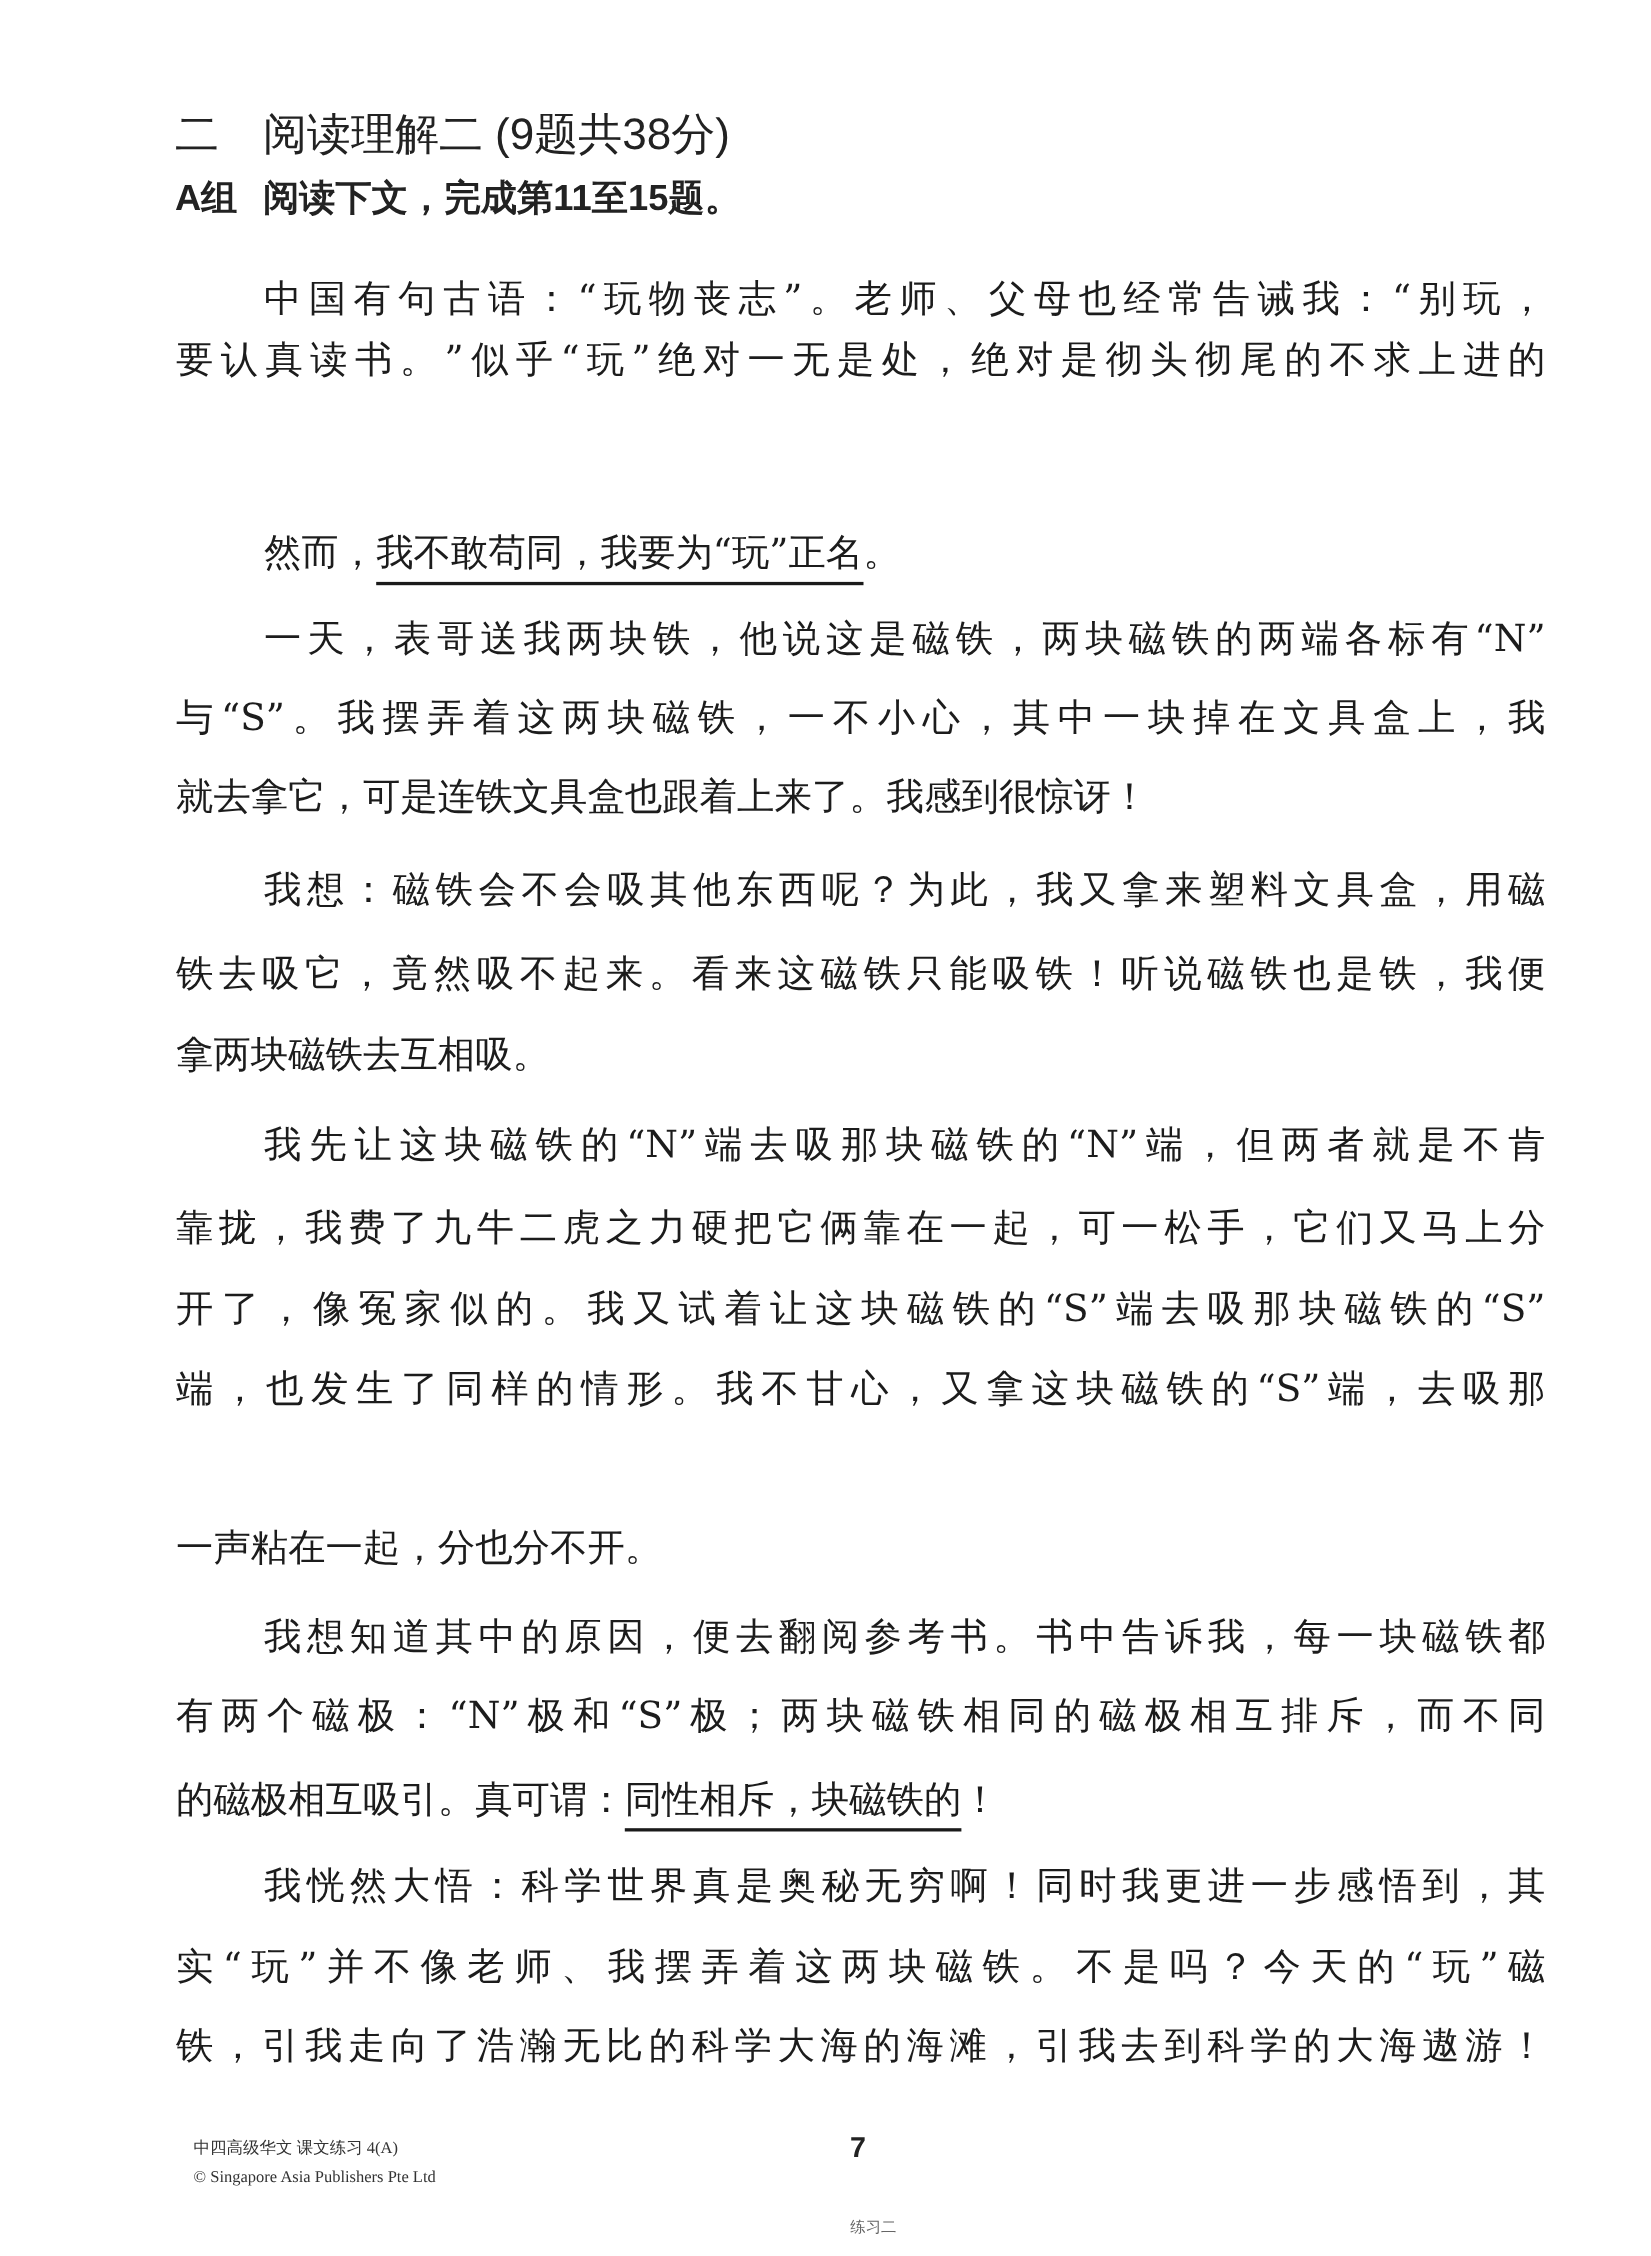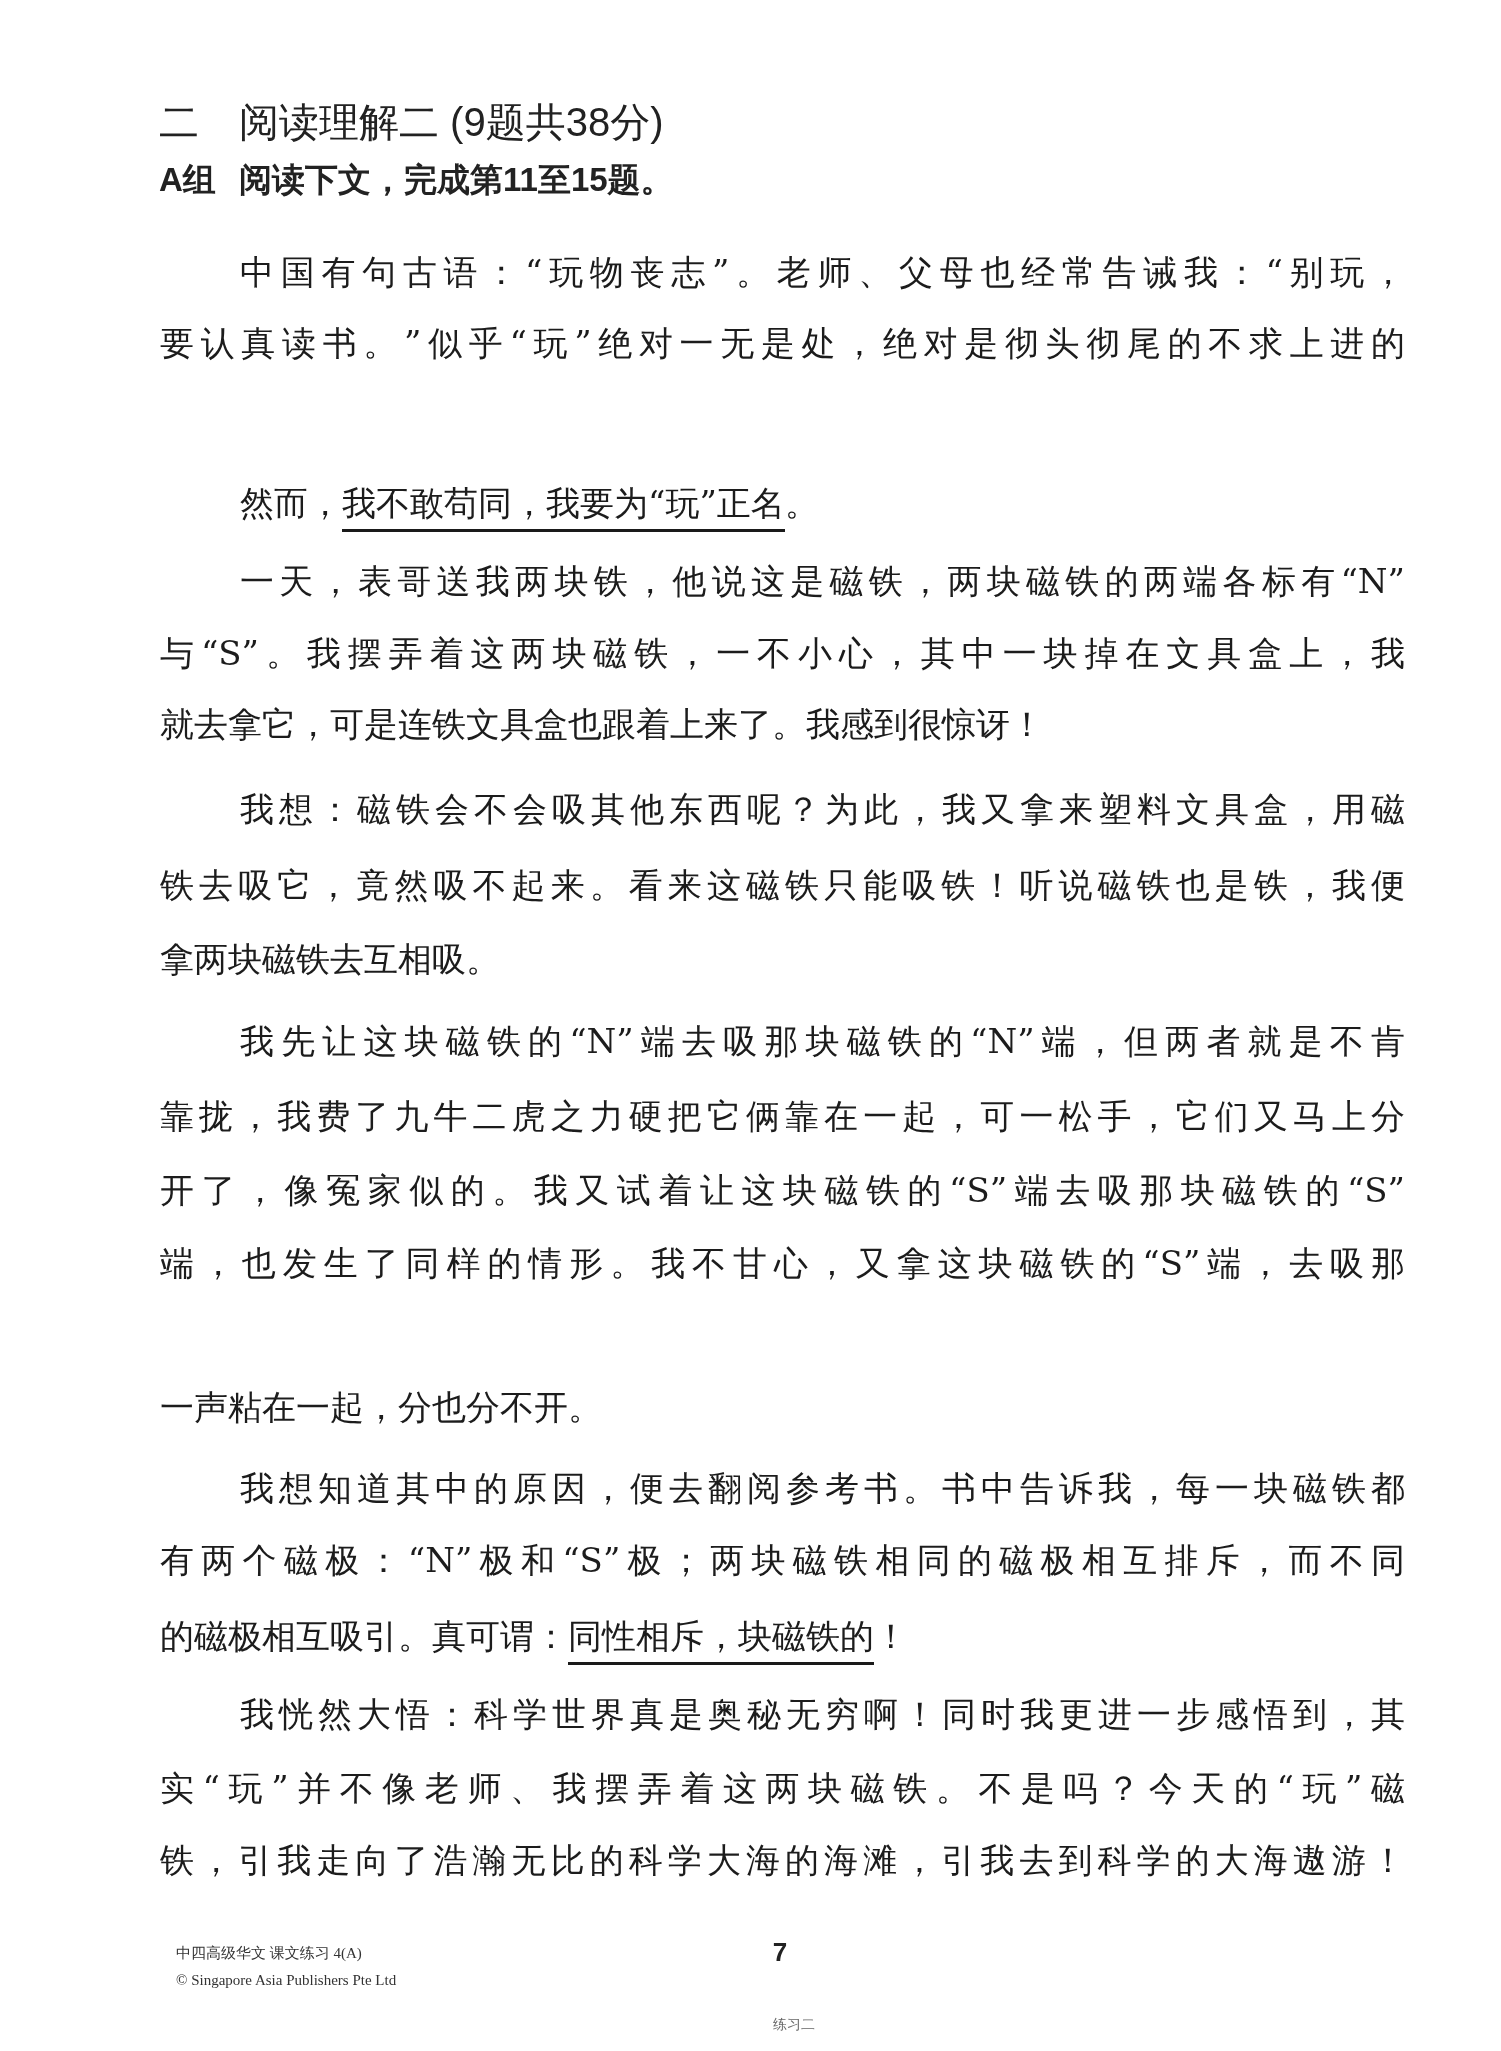--- a/index.html
+++ b/index.html
@@ -24,21 +24,21 @@
 <div class="page">
 
   <div class="heading h-title">
     <span class="num">二</span><span>阅读理解二 (9题共38分)</span>
   </div>
   <div class="heading h-sub">
     <span class="grp">A组</span><span>阅读下文，完成第11至15题。</span>
   </div>
 
   <div class="line full indent" style="top:250px">中国有句古语：“玩物丧志”。老师、父母也经常告诫我：“别玩，</div>
-  <div class="line full" style="top:321px">要认真读书。”似乎“玩”绝对一无是处，绝对是彻头彻尾的不求上进的</div>
+  <div class="line full" style="top:305px">要认真读书。”似乎“玩”绝对一无是处，绝对是彻头彻尾的不求上进的</div>
 
   <div class="line indent" style="top:481px">
     <span>然而，</span><span class="u">我不敢苟同，我要为“玩”正名</span><span>。</span>
   </div>
 
   <div class="line full indent" style="top:559px">一天，表哥送我两块铁，他说这是磁铁，两块磁铁的两端各标有“N”</div>
   <div class="line full" style="top:631px">与“S”。我摆弄着这两块磁铁，一不小心，其中一块掉在文具盒上，我</div>
   <div class="line" style="top:702px">就去拿它，可是连铁文具盒也跟着上来了。我感到很惊讶！</div>
 
   <div class="line full indent" style="top:787px">我想：磁铁会不会吸其他东西呢？为此，我又拿来塑料文具盒，用磁</div>

